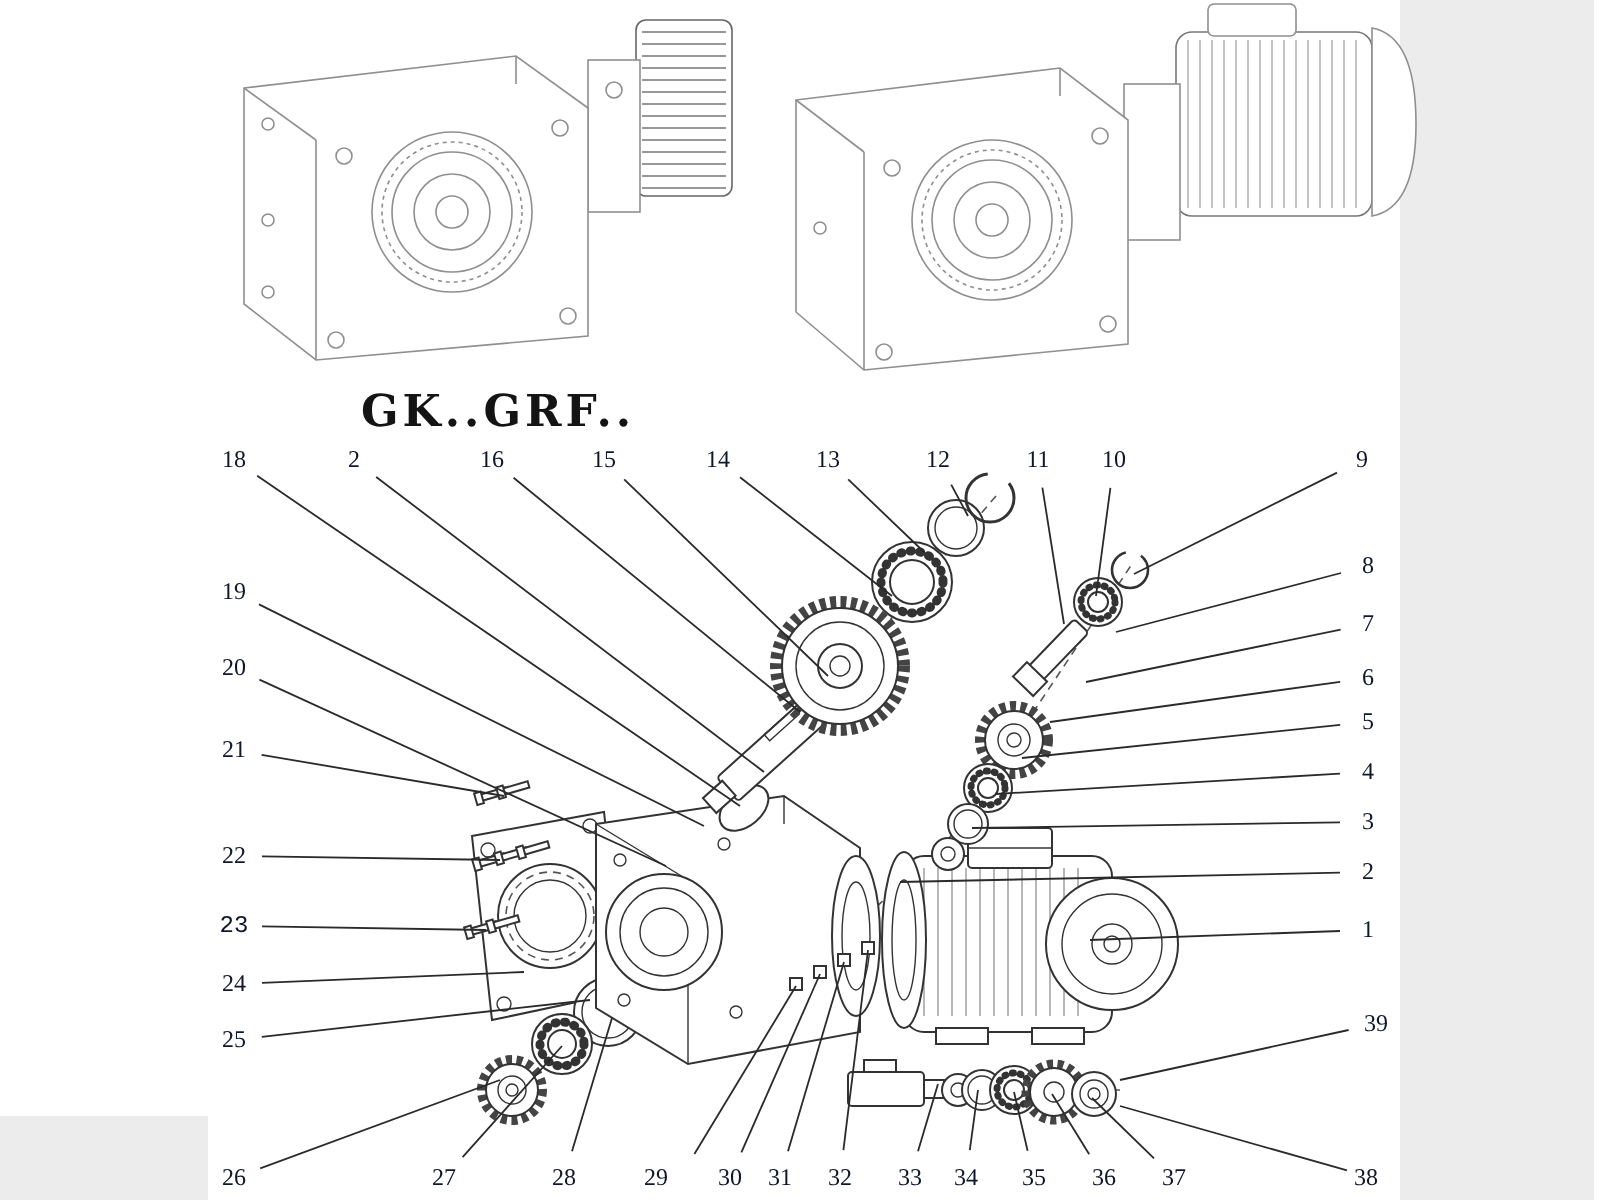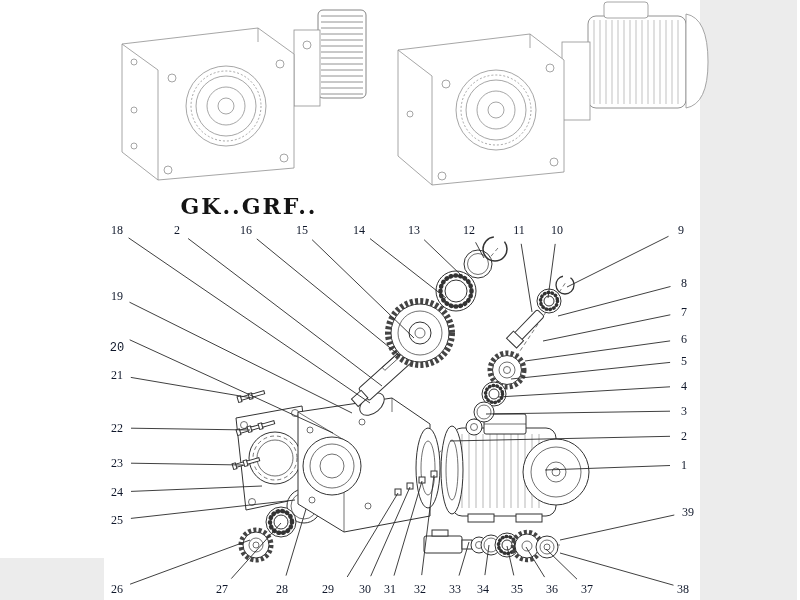--- a/index.html
+++ b/index.html
@@ -321,24 +321,24 @@
       <span class="callout" style="left: 684px; top: 283px;">8</span>
       <span class="callout" style="left: 684px; top: 312px;">7</span>
       <span class="callout" style="left: 684px; top: 339px;">6</span>
       <span class="callout" style="left: 684px; top: 361px;">5</span>
       <span class="callout" style="left: 684px; top: 386px;">4</span>
       <span class="callout" style="left: 684px; top: 411px;">3</span>
       <span class="callout" style="left: 684px; top: 436px;">2</span>
       <span class="callout" style="left: 684px; top: 465px;">1</span>
       <span class="callout" style="left: 688px; top: 512px;">39</span>
       <span class="callout" style="left: 117px; top: 296px;">19</span>
-      <span class="callout" style="left: 117px; top: 348px; font-family: Liberation Mono, monospace;">20</span>
+      <span class="callout" style="left: 117px; top: 334px;">20</span>
       <span class="callout" style="left: 117px; top: 375px;">21</span>
       <span class="callout" style="left: 117px; top: 428px;">22</span>
-      <span class="callout" style="left: 117px; top: 463px;">23</span>
+      <span class="callout" style="left: 117px; top: 463px; font-family: Liberation Mono, monospace;">23</span>
       <span class="callout" style="left: 117px; top: 492px;">24</span>
       <span class="callout" style="left: 117px; top: 520px;">25</span>
       <span class="callout" style="left: 117px; top: 589px;">26</span>
       <span class="callout" style="left: 222px; top: 589px; text-align: center;">27</span>
       <span class="callout" style="left: 282px; top: 589px;">28</span>
       <span class="callout" style="left: 328px; top: 589px;">29</span>
       <span class="callout" style="left: 365px; top: 589px;">30</span>
       <span class="callout" style="left: 390px; top: 589px;">31</span>
       <span class="callout" style="left: 420px; top: 589px;">32</span>
       <span class="callout" style="left: 455px; top: 589px;">33</span>

